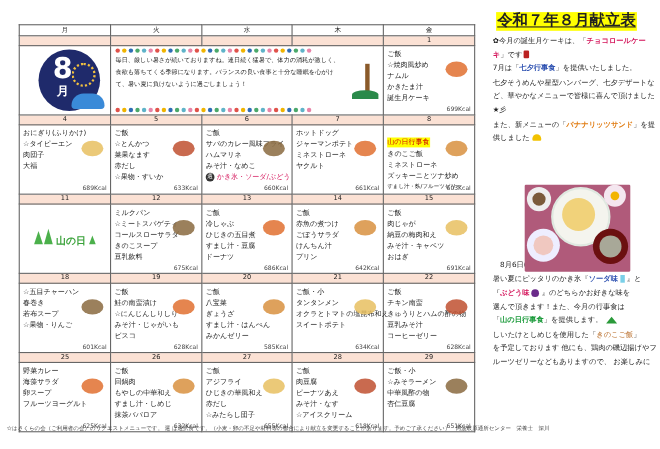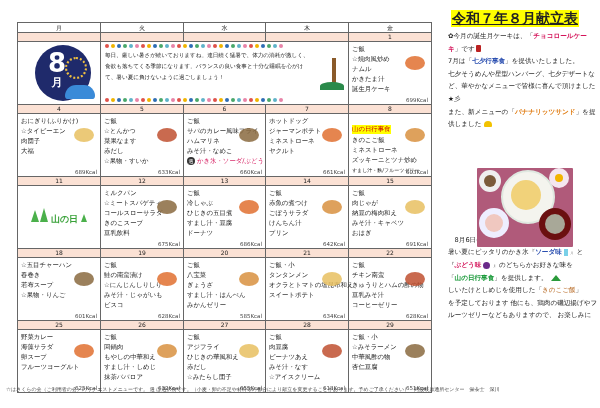--- a/index.html
+++ b/index.html
@@ -411,20 +411,21 @@
     <div><span style="color:#222">✿今月の誕生月ケーキは、「</span><span class="r">チョコロールケーキ</span><span>」です</span><span style="display:inline-block;width:5px;height:7px;background:#b22;border-radius:1px;margin-left:1px;vertical-align:middle"></span></div>
     <div><span>7月は「</span><span class="b">七夕行事食</span><span>」を提供いたしました。</span></div>
     <div>七夕そうめんや星型ハンバーグ、七夕デザートなど、華やかなメニューで皆様に喜んで頂けました★彡</div>
     <div><span>また、新メニューの「</span><span class="o">バナナリッツサンド</span><span>」を提供しました</span><span style="display:inline-block;width:8px;height:6px;background:#f2c200;border-radius:4px 4px 1px 1px;margin-left:2px;vertical-align:middle"></span></div>
   </div>
   <div style="height:103px"></div>
   <div class="rp">
     <div><span>　8月6日(水)は、</span><span class="r">選択食</span><span>冷しゃぶ！</span></div>
     <div><span>暑い夏にピッタリのかき氷『</span><span class="b">ソーダ味</span><span style="display:inline-block;width:4px;height:7px;background:#7ad0e8;margin:0 2px;vertical-align:middle"></span><span>』と</span></div>
     <div><span>『</span><span class="r">ぶどう味</span><span style="display:inline-block;width:7px;height:7px;background:#6a2a8a;border-radius:50%;margin:0 2px;vertical-align:middle"></span><span>』のどちらかお好きな味を</span></div>
+    <div>選んで頂きます！また、今月の行事食は</div>
     <div><span>「</span><span class="g">山の日行事食</span><span>」を提供します。</span><span style="display:inline-block;width:0;height:0;border-left:5px solid transparent;border-right:5px solid transparent;border-bottom:6px solid #2a9a3a;margin-left:3px;vertical-align:middle"></span></div>
     <div><span>しいたけとしめじを使用した「</span><span class="br">きのこご飯</span><span>」</span></div>
     <div style="white-space:normal">を予定しております 他にも、鶏肉の磯辺揚げやフルーツゼリーなどもありますので、 お楽しみに</div>
   </div>
 </div>
 
 <div style="position:absolute;left:477px;top:168px;width:96px;height:79px;background:#b05a7a;border-radius:1px;overflow:hidden">
   <div style="position:absolute;left:24px;top:2px;width:50px;height:50px;border-radius:50%;background:#f4f4ee;border:2px solid #dfe8e0"></div>
   <div style="position:absolute;left:34px;top:12px;width:30px;height:30px;border-radius:50%;background:#f1d27a"></div>
   <div style="position:absolute;left:2px;top:2px;width:22px;height:22px;border-radius:50%;background:#eee"></div>

